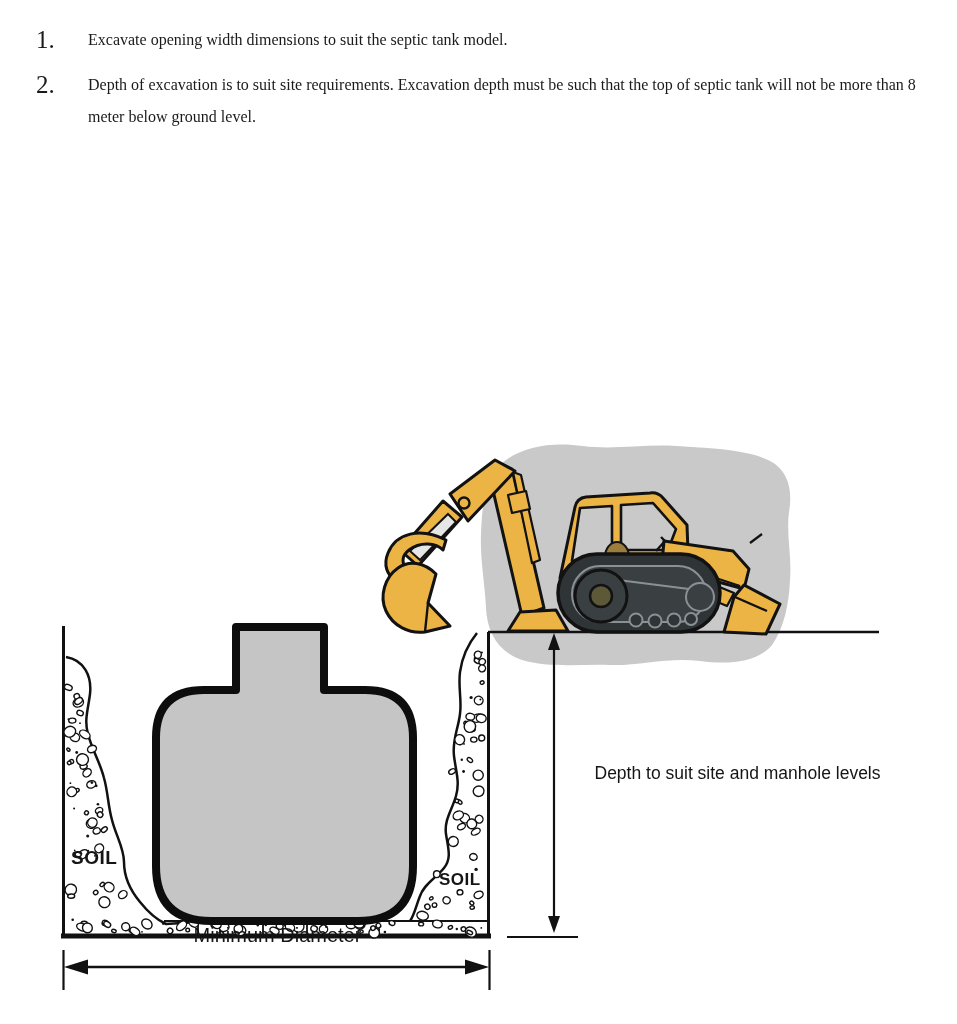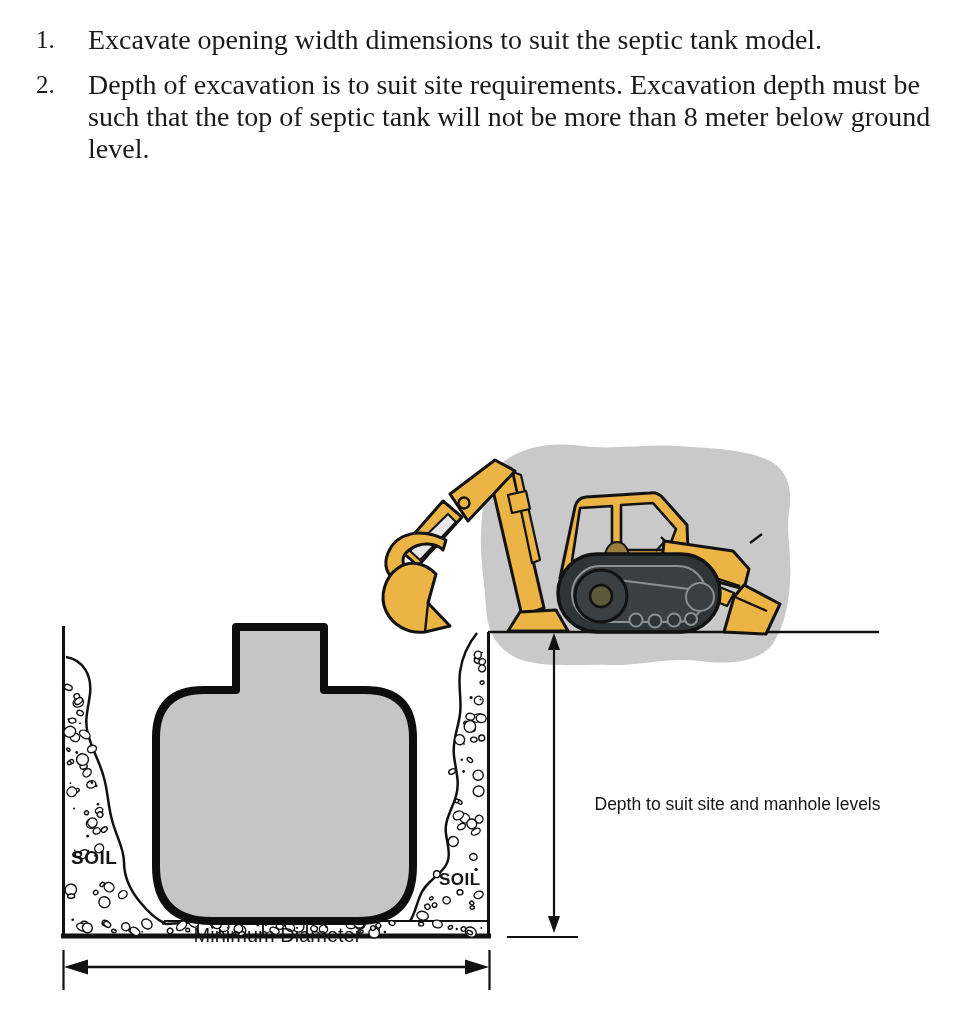--- a/index.html
+++ b/index.html
@@ -2,28 +2,28 @@
 <html style="--excavator_yellow: #EBB444; --outline_black: #121212; --blob_gray: #C9C9C9; --tank_gray: #C5C5C5; --tank_outline: #0D0D0D; --track_dark: #2F3436; --track_mid: #3A4042; --track_light: #8A9194; --hub_olive: #5C5838; --head_tan: #9B7E3E; --cylinder_gray: #E6E6E6; --line_color: #111111;"><head>
 <meta charset="utf-8">
 <style>
   html,body{margin:0;padding:0;background:#ffffff;}
   .page{position:relative;width:957px;height:1024px;background:#ffffff;overflow:hidden;
         font-family:"Liberation Serif", serif;}
   
   .instructions{position:absolute;left:36px;top:24px;width:916px;color:#1a1a1a;}
   .instr-item{display:flex;align-items:flex-start;margin-bottom:13px;}
   .instr-num{width:52px;flex:0 0 52px;font-size:25px;line-height:32px;}
-  .instr-text{flex:1;max-width:869px;font-size:28px;line-height:32px;}
+  .instr-text{flex:1;max-width:869px;font-size:16px;line-height:32px;}
   
   .diagram-svg{position:absolute;left:0;top:0;}
   .dlabel{position:absolute;font-family:"Liberation Sans", sans-serif;color:#151515;}
   .soil-label{font-weight:bold;letter-spacing:0.5px;}
   .soil-left{left:71px;top:847px;font-size:19px;}
   .soil-right{left:439px;top:870px;font-size:17px;}
-  .depth-label{left:585px;top:761px;width:305px;text-align:center;font-size:17.5px;line-height:25px;margin-top:31px;}
+  .depth-label{left:585px;top:761px;width:305px;text-align:center;font-size:17.5px;line-height:25px;}
   .diameter-label{left:90px;top:924px;width:375px;text-align:center;font-size:20px;}
   
   .yellow{fill:var(--excavator_yellow);stroke:var(--outline_black);stroke-width:3;stroke-linejoin:round;}
   .yellow-thin{fill:var(--excavator_yellow);stroke:var(--outline_black);stroke-width:2.2;stroke-linejoin:round;}
   .blobfill{fill:var(--blob_gray);}
   .winfill{fill:var(--blob_gray);stroke:var(--outline_black);stroke-width:2.6;stroke-linejoin:round;}
   .black-line{stroke:var(--line_color);fill:none;}
 </style>
 </head>
 <body>

